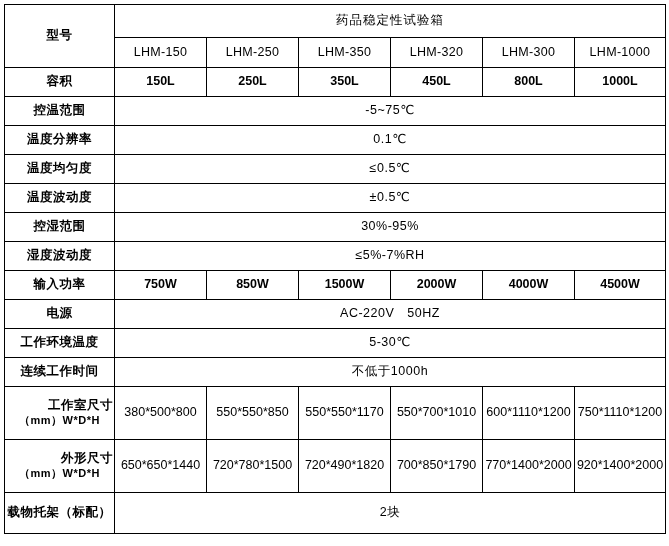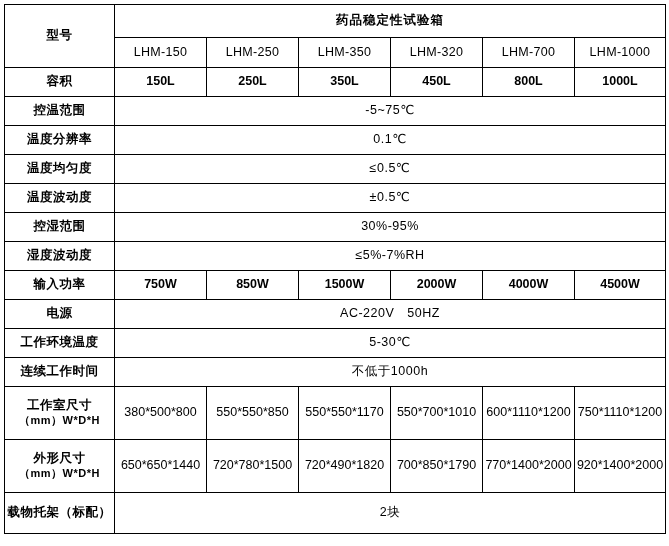--- a/index.html
+++ b/index.html
@@ -27,21 +27,21 @@
     font-size: 12.5px;
     padding: 2px 1px;
     line-height: 1.25;
   }
   td.label {
     font-weight: bold;
     font-size: 13px;
     letter-spacing: 0.5px;
   }
   td.title {
-    font-weight: bold;
+    font-weight: normal;
     font-size: 13.5px;
     letter-spacing: 1px;
     border-radius: 16px;
   }
   td.model {
     font-size: 12.5px;
     letter-spacing: 0.3px;
   }
   td.vol {
     font-weight: bold;
@@ -54,20 +54,21 @@
   td.span-val {
     font-size: 12.5px;
     letter-spacing: 0.5px;
   }
   td.dim {
     font-size: 11.5px;
     letter-spacing: 0;
   }
   .label-two-line {
     display: block;
+    text-align: right;
   }
   .label-sub {
     display: block;
     font-size: 11px;
     font-weight: bold;
   }
   
   tr.r-head td { height: 28px; }
   tr.r-model td { height: 25px; }
   tr.r-norm td { height: 24px; }
@@ -90,21 +91,21 @@
   <tbody id="table-body">
       <tr class="r-head">
         <td class="label" rowspan="2">型号</td>
         <td class="title" colspan="6">药品稳定性试验箱</td>
       </tr>
       <tr class="r-model">
         <td class="model">LHM-150</td>
         <td class="model">LHM-250</td>
         <td class="model">LHM-350</td>
         <td class="model">LHM-320</td>
-        <td class="model">LHM-700</td>
+        <td class="model">LHM-300</td>
         <td class="model">LHM-1000</td>
       </tr>
       <tr class="r-norm">
         <td class="label">容积</td>
         <td class="vol">150L</td>
         <td class="vol">250L</td>
         <td class="vol">350L</td>
         <td class="vol">450L</td>
         <td class="vol">800L</td>
         <td class="vol">1000L</td>

